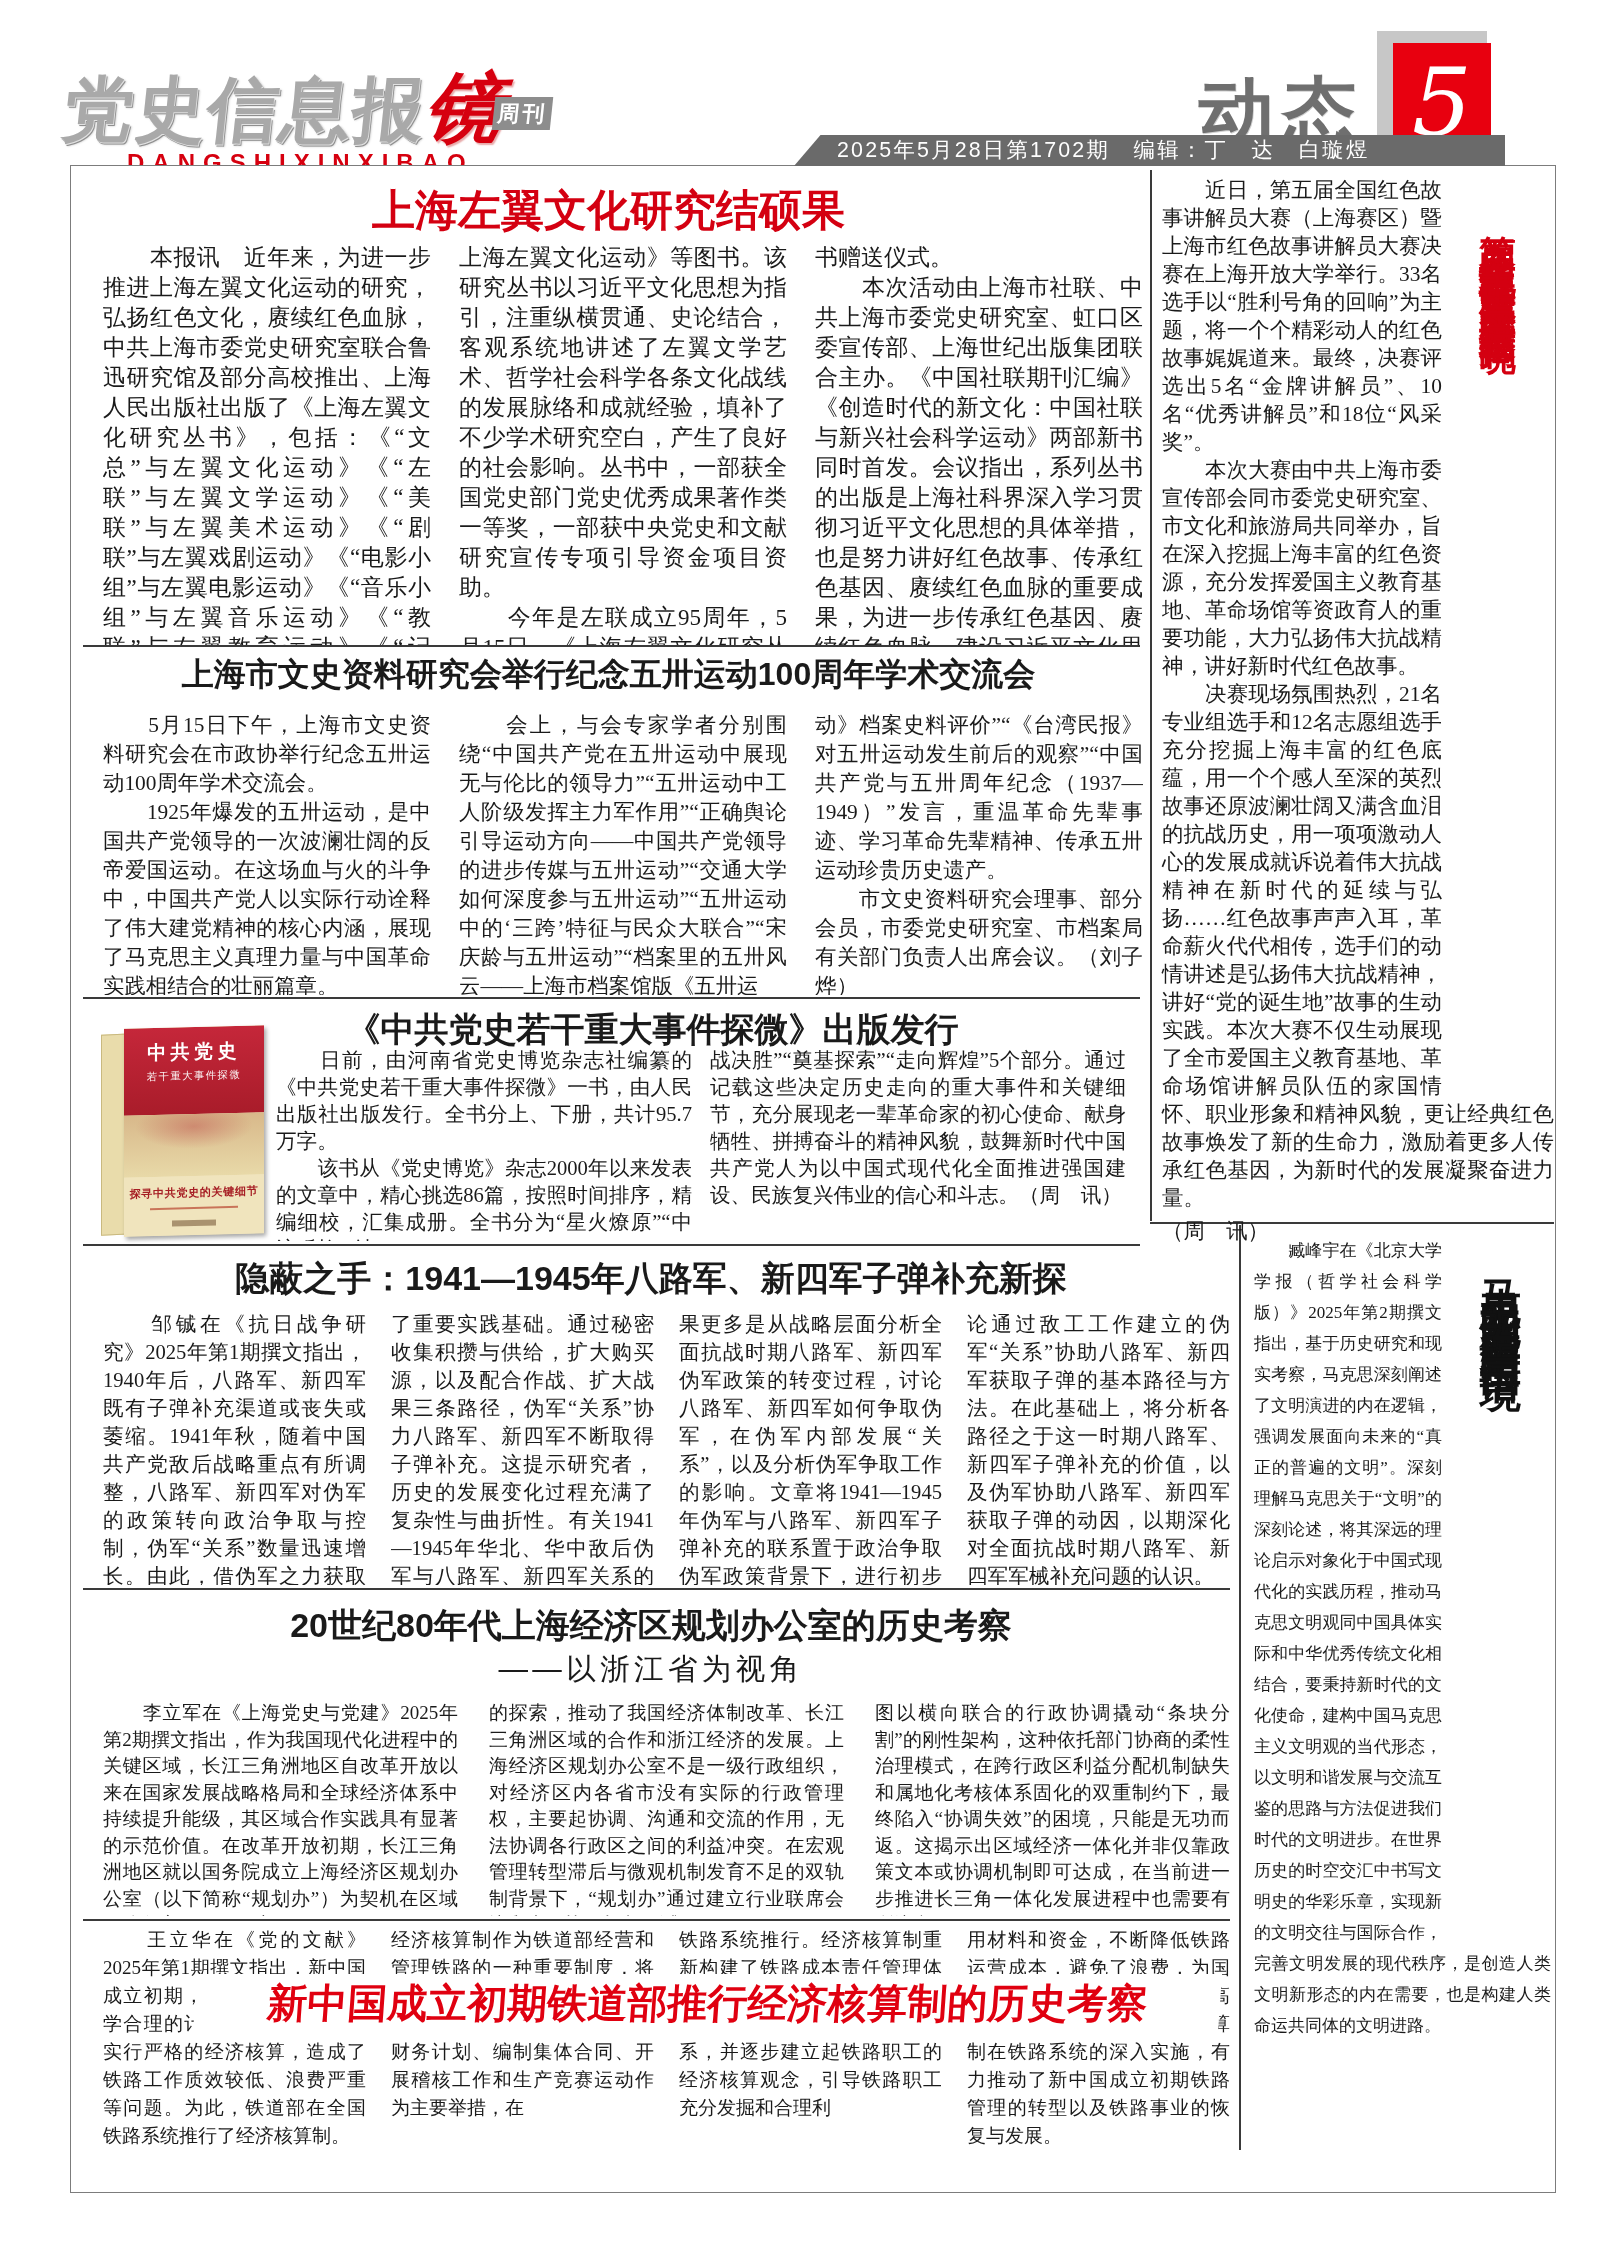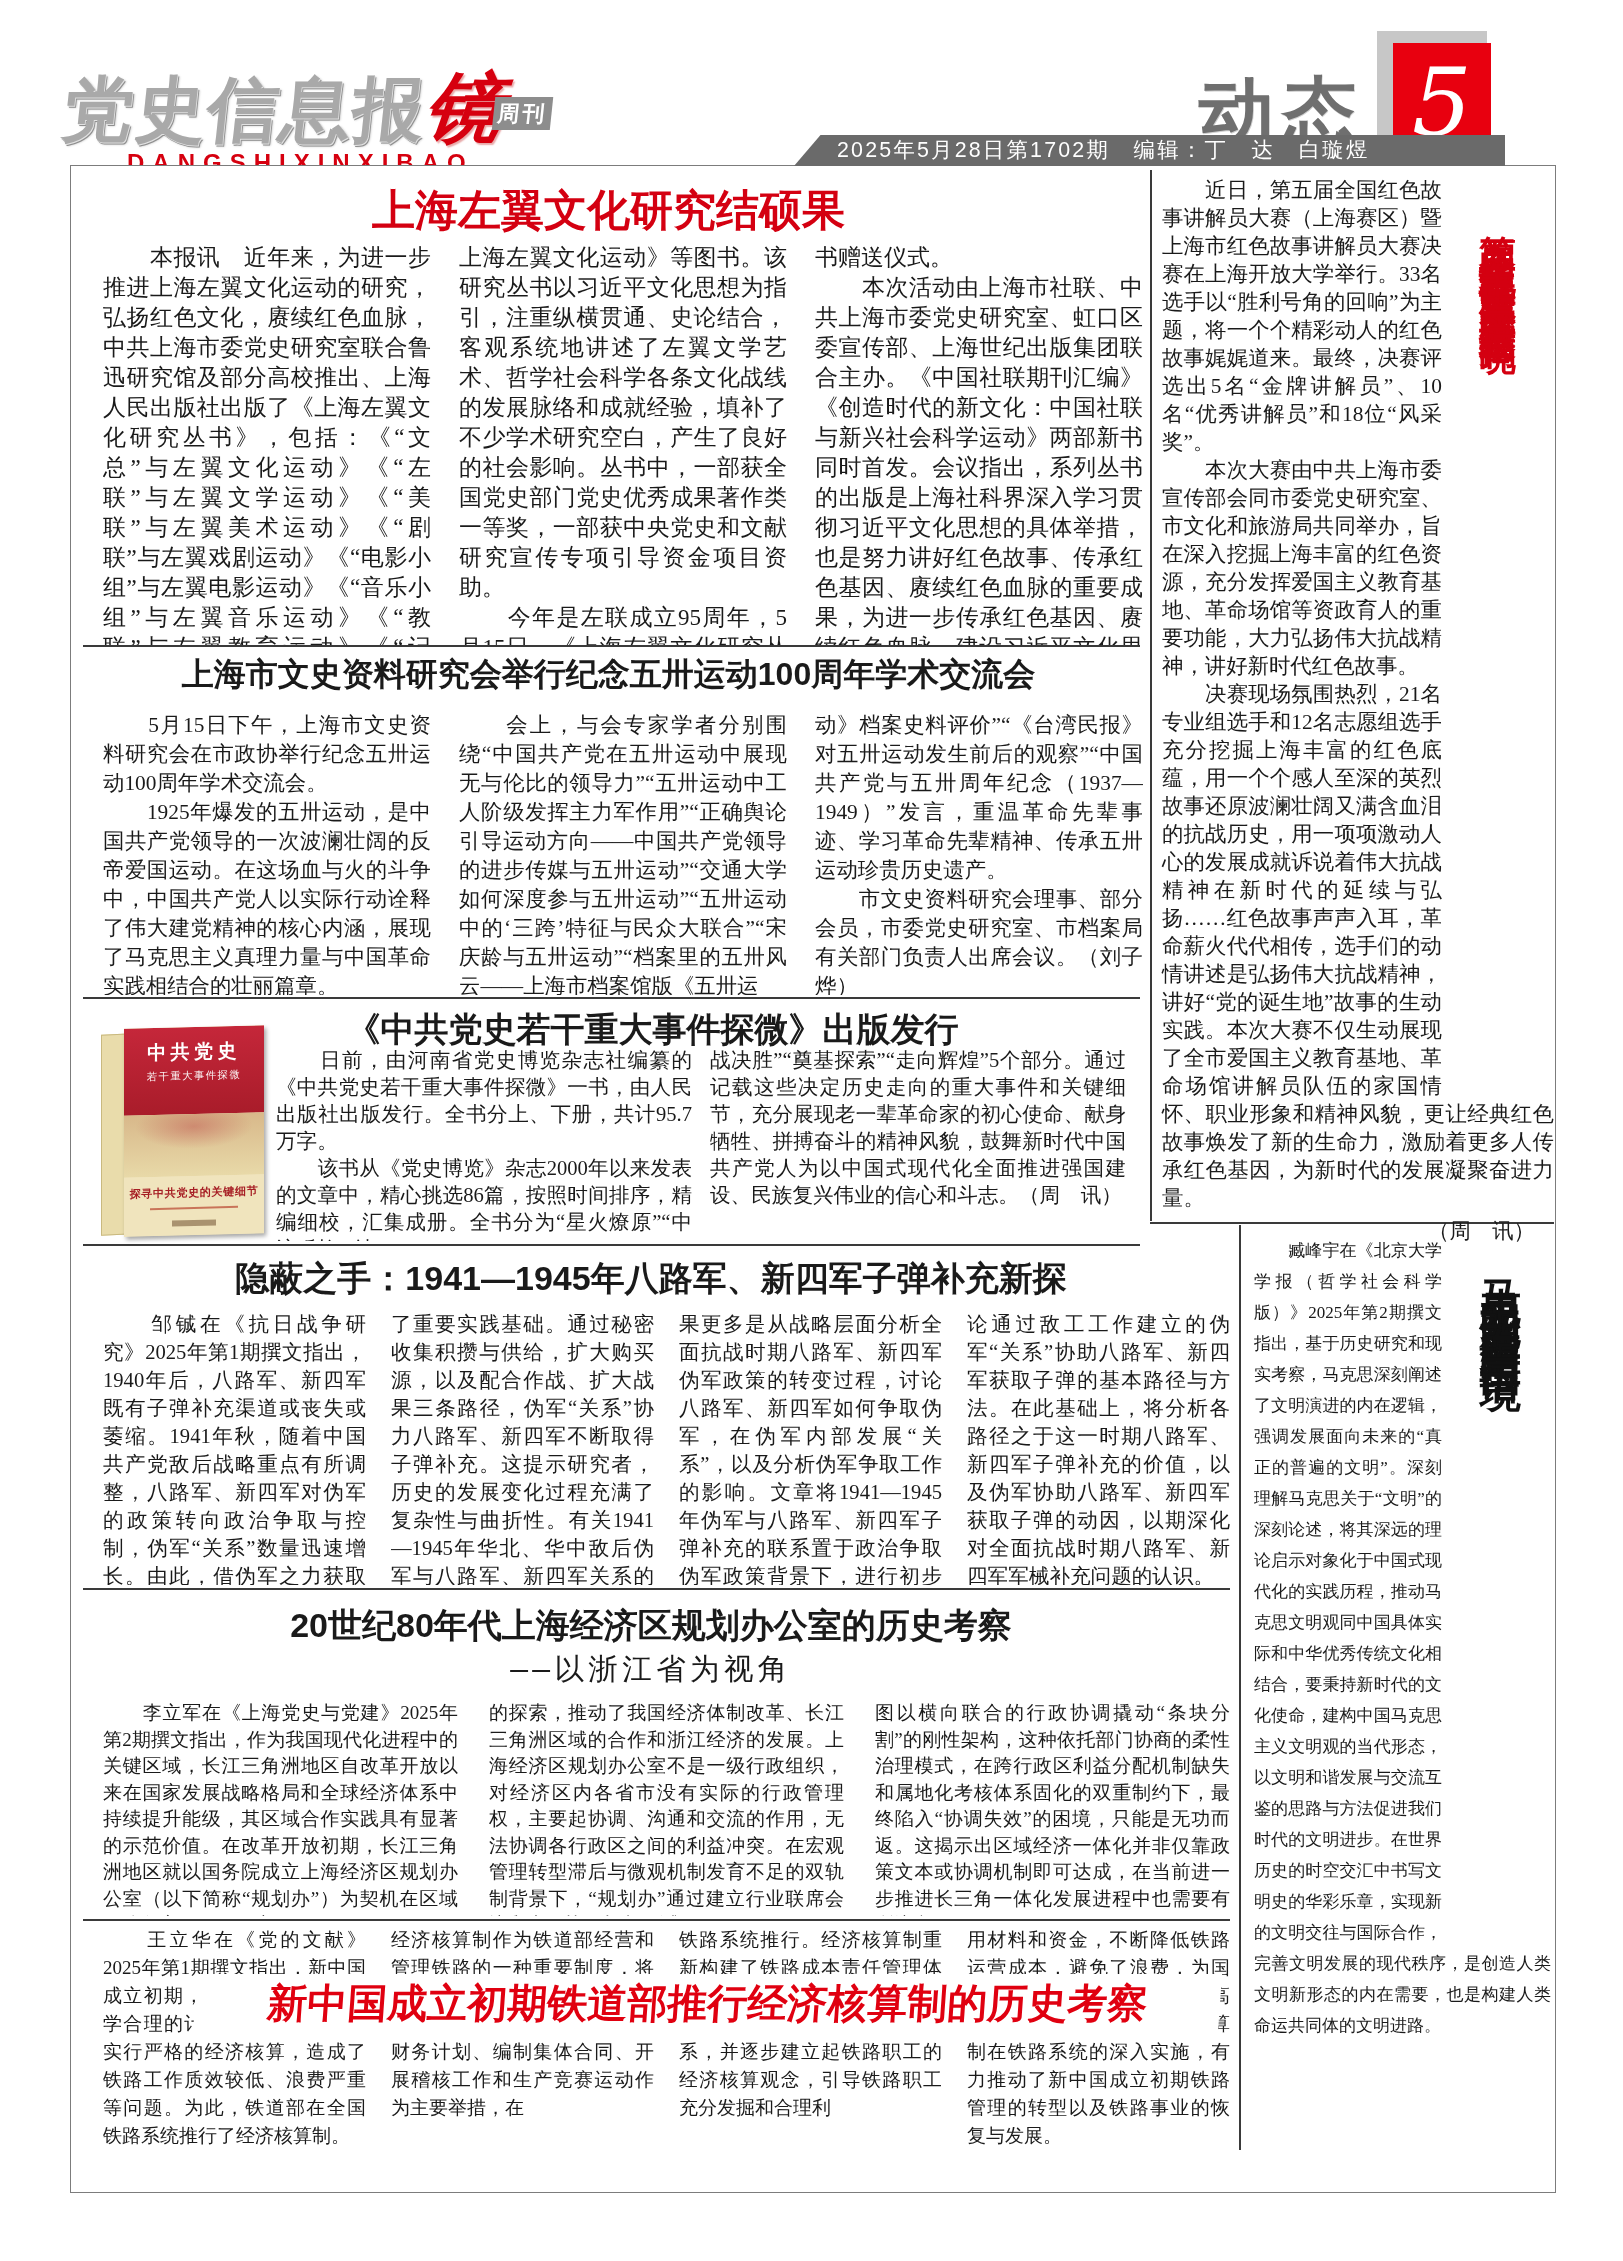--- a/index.html
+++ b/index.html
@@ -48,33 +48,33 @@
   .a3-title{left:88px;top:841px;width:987px;font-size:34px;}
   .a3-body{left:205px;top:881px;width:866px;height:194px;gap:18px;}
   .a3-body .col{width:416px;font-size:20.6px;line-height:27px;}
   
   .a4-title{left:0;top:1090px;width:1160px;font-size:34px;}
   .a4-body{left:32px;top:1144px;width:1127px;height:275px;gap:25px;}
   .a4-body .col{width:263px;font-size:20.6px;line-height:28px;}
   
   .a5-title{left:0;top:1437px;width:1160px;font-size:34px;}
   .a5-sub{left:0;top:1484px;width:1160px;font-size:29.5px;font-weight:normal;
-          font-family:Liberation Mono, monospace;letter-spacing:4.4px;}
+          font-family:Liberation Sans, sans-serif;letter-spacing:4.4px;}
   .a5-body{left:32px;top:1534px;width:1127px;height:216px;gap:31px;}
   .a5-body .col{width:355px;font-size:19px;line-height:26.5px;}
   
   .a6-body{left:32px;top:1760px;width:1127px;height:262px;gap:25px;}
   .a6-body .col{width:263px;font-size:19px;line-height:28px;}
   .a6-title{left:124px;top:1808px;width:1025px;height:59px;background:#ffffff;
      font-size:40px;line-height:59px;color:#e00010;transform:skewX(-4deg);}
   
   .sb-flow{left:1091px;top:10.3px;width:392px;font-size:21.4px;line-height:28px;}
   .sb-float{float:right;width:112px;height:922px;}
   .sb-text{text-align:justify;white-space:pre-line;}
-  .sb-byline{text-align:right;padding-right:19px;margin-top:4.4px;font-size:21.4px;}
+  .sb-byline{text-align:left;margin-top:4.4px;font-size:21.4px;}
   .sb-vtitle{left:1371px;top:40px;width:110px;height:987px;writing-mode:vertical-rl;
      font-family:"Liberation Sans","DejaVu Sans",sans-serif;font-weight:bold;font-size:37px;
      letter-spacing:4.4px;line-height:110px;color:#d40011;}
   
   .mx-flow{left:1183px;top:1069px;width:297px;font-size:17px;line-height:31px;}
   .mx-float{float:right;width:109px;height:696px;}
   .mx-text{text-align:justify;white-space:pre-line;}
   .mx-vtitle{left:1378px;top:1082px;width:103px;height:751px;writing-mode:vertical-rl;
      font-family:"Liberation Sans","DejaVu Sans",sans-serif;font-weight:bold;font-size:41px;
      letter-spacing:5.9px;line-height:103px;color:#111;}

